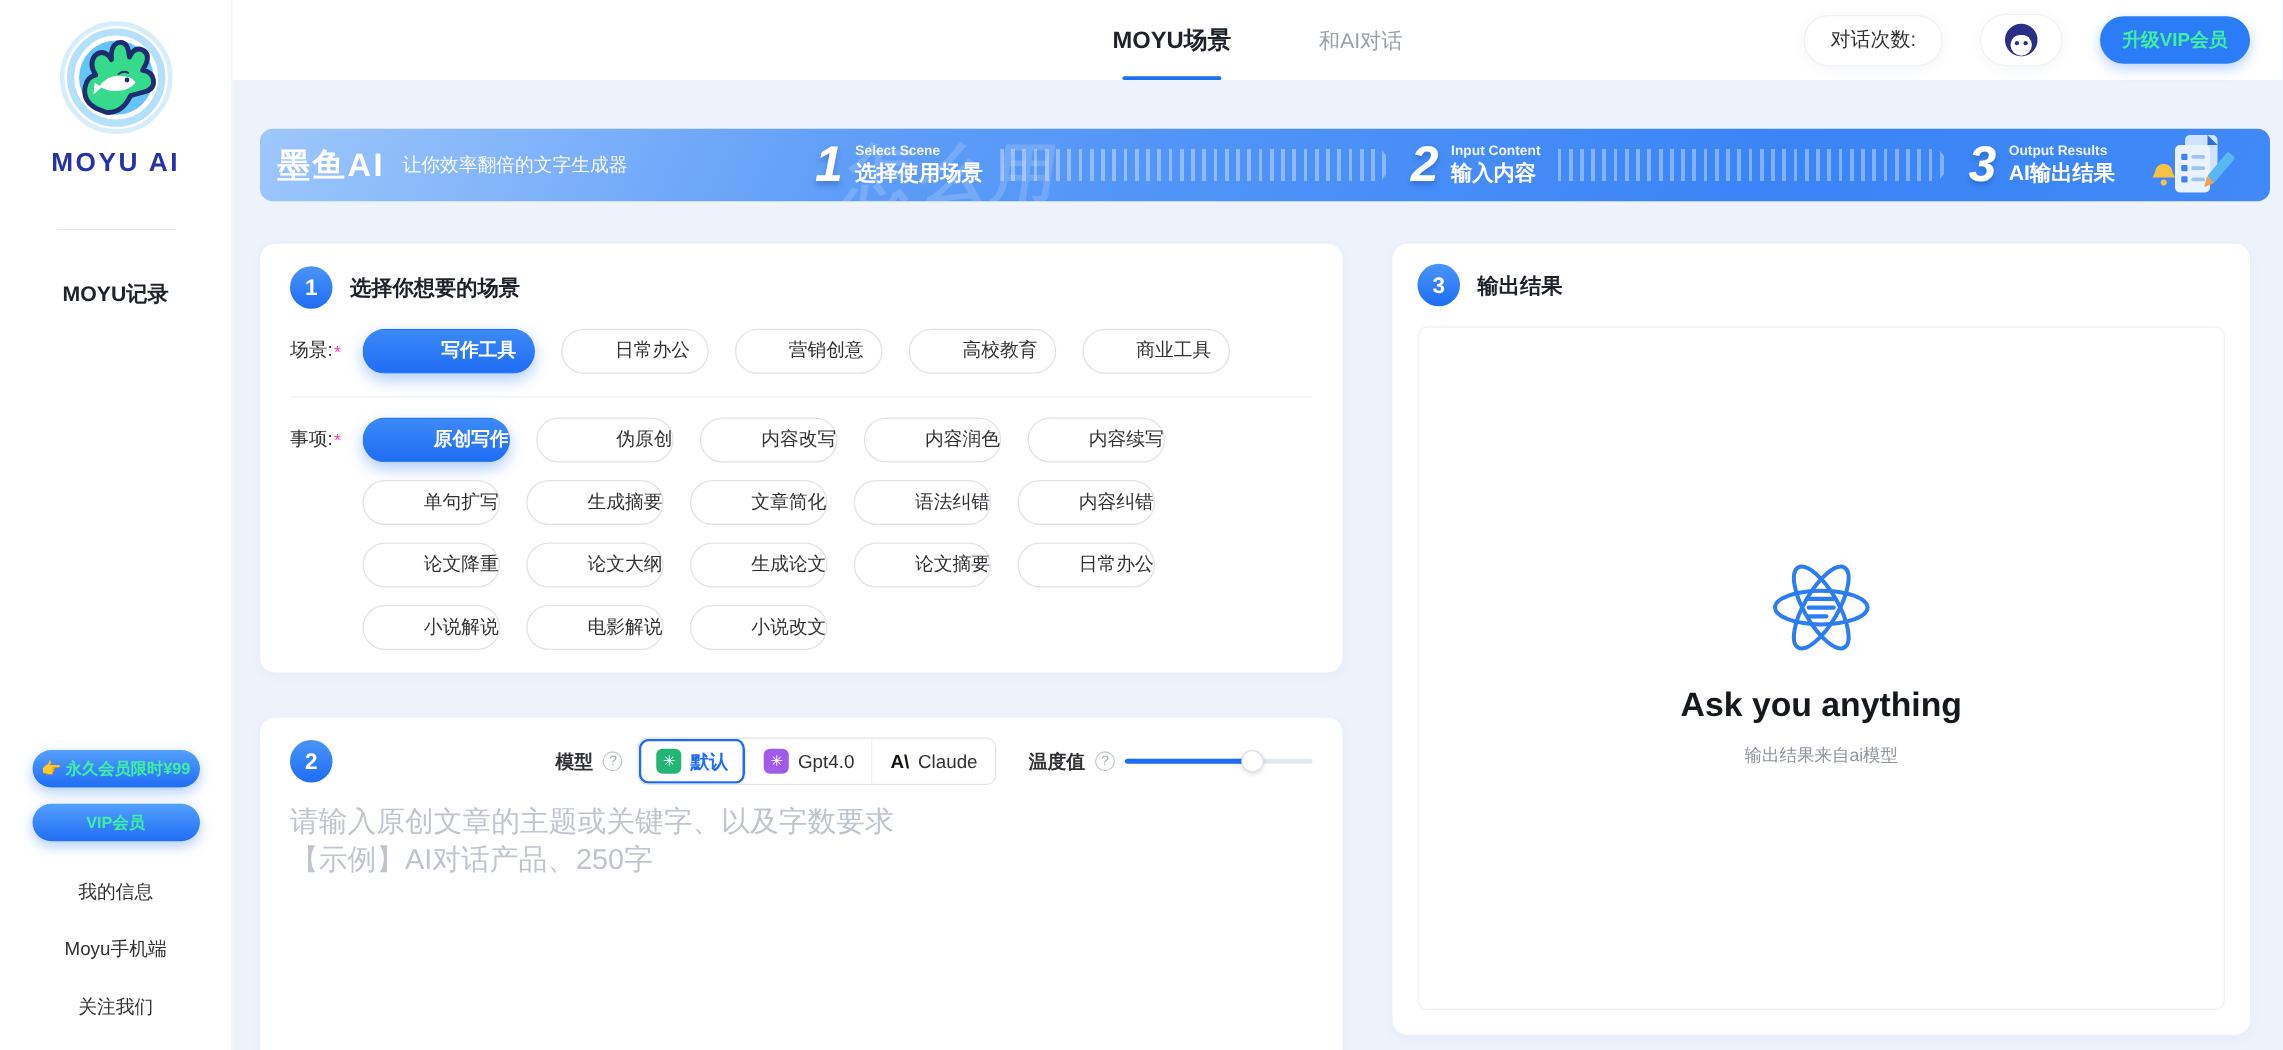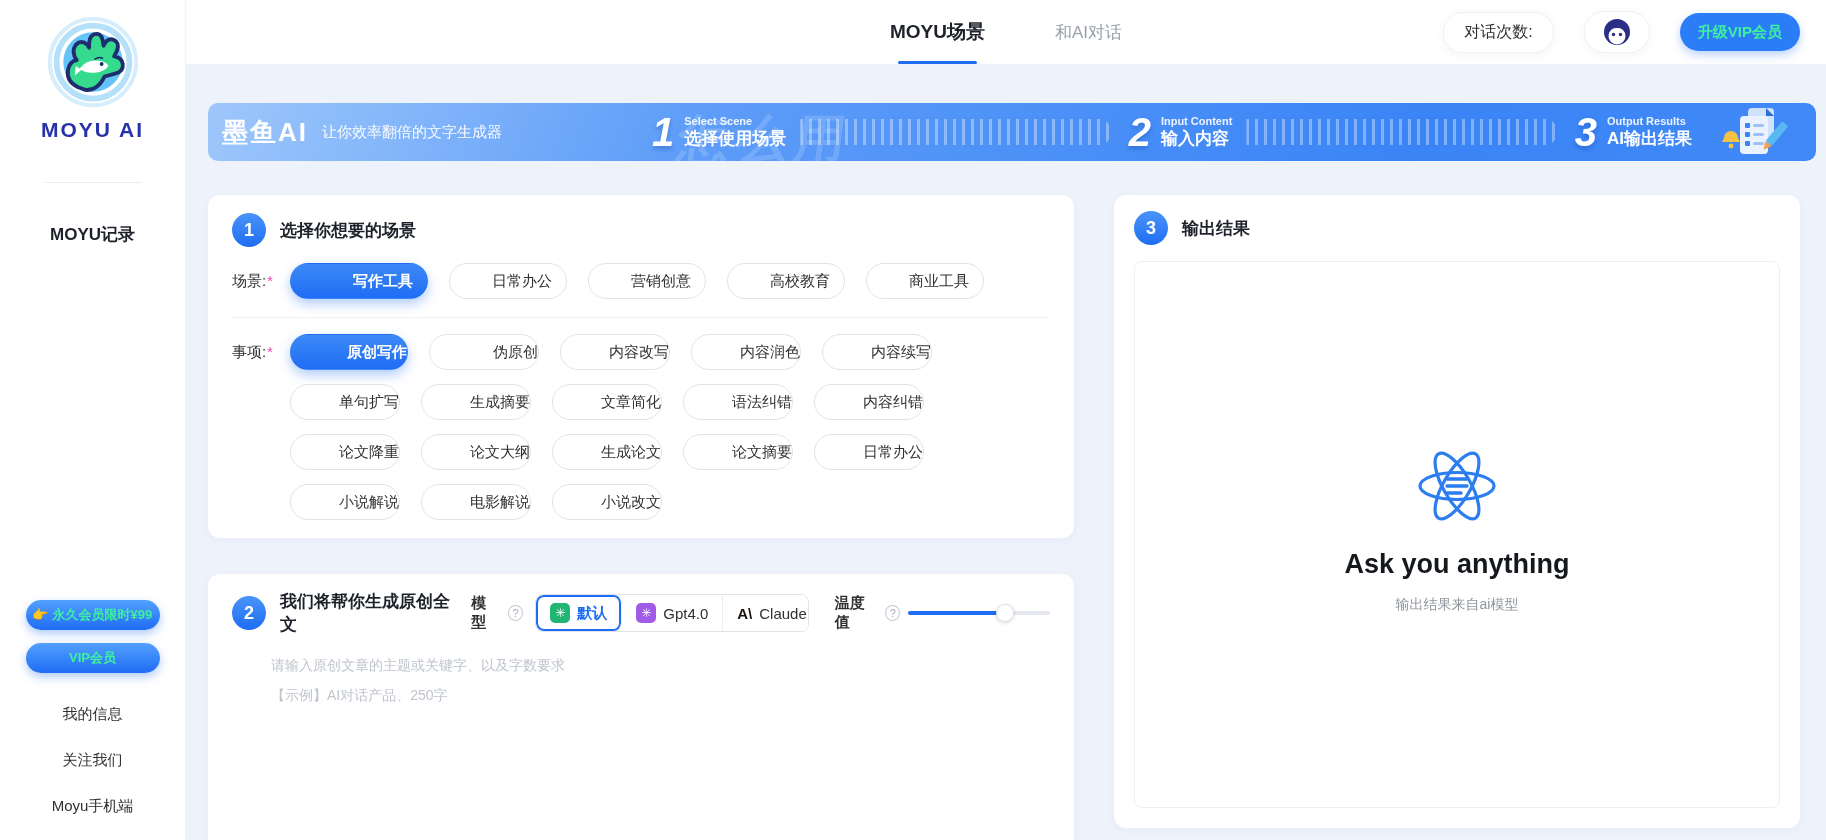--- a/index.html
+++ b/index.html
@@ -132,21 +132,21 @@
   .claude-mark { font-weight:800; font-size:15px; color:#17120e; font-style:normal; }
   .temp-group { display:flex; align-items:center; gap:8px; margin-left:12px;justify-content:flex-end; }
   .slider { position:relative; width:150px; height:16px; cursor:pointer; }
   .slider-track { position:absolute; left:0; right:0; top:6px; height:4px; border-radius:2px; background:#e4e7ed; }
   .slider-fill { position:absolute; left:0; top:6px; height:4px; border-radius:2px; background:#1f6df4; width:68%; }
   .slider-thumb {
     position:absolute; top:-1px; left:68%; width:18px; height:18px; margin-left:-9px; border-radius:50%;
     background:#fff; border:1px solid #dfe3ea; box-shadow:0 1px 4px rgba(0,0,0,.15);
   }
   .textarea-box { flex:1; margin-top:14px; position:relative; cursor:text; }
-  .ph-line { font-size:14px; color:#bfc4cd; line-height:30px;margin-left:39px; }
+  .ph-line { font-size:23px; color:#bfc4cd; line-height:30px; }
 
   
   .panel-3 { flex:1; height:633px; padding:16px 20px 20px; display:flex; flex-direction:column; }
   .result-box {
     flex:1; margin-top:16px; border:1px solid #ecEFf5; border:1px solid #eceff5; border-radius:8px;
     display:flex; flex-direction:column; align-items:center; justify-content:center; background:#fff;
   }
   .result-inner { display:flex; flex-direction:column; align-items:center; transform:translateY(-6px); }
   .empty-title { font-size:27px; font-weight:800; color:#15181d; margin-top:20px; }
   .empty-sub { font-size:14px; color:#8f959e; margin-top:16px; }
@@ -172,22 +172,22 @@
   <div class="record-label">MOYU记录</div>
 
   <div class="side-bottom">
     <div class="pill-btn">
       <span>👉</span>
       <span>永久会员限时¥99</span>
     </div>
     <div class="pill-btn">VIP会员</div>
     <div class="side-menu">
       <div class="side-menu-item">我的信息</div>
+      <div class="side-menu-item">Moyu手机端</div>
       <div class="side-menu-item">关注我们</div>
-      <div class="side-menu-item">Moyu手机端</div>
       <div class="side-menu-item">退出登录</div>
     </div>
   </div>
 </aside>
 
 <header class="header">
   <nav class="tabs">
     <div class="tab active">MOYU场景</div>
     <div class="tab">和AI对话</div>
   </nav>
@@ -296,21 +296,20 @@
             <span class="tag item-tag">小说解说</span>
             <span class="tag item-tag">电影解说</span>
             <span class="tag item-tag">小说改文</span>
           </div>
         </div>
       </section>
 
       <section class="panel panel-2">
         <div class="panel2-header">
           <div class="num-circle">2</div>
-          <div class="panel-title">我们将帮你生成原创全文</div>
           <div class="model-group">
             <span class="inline-label">模型</span>
             <span class="q-icon">?</span>
             <div class="model-seg">
               <div class="model-opt selected">
                 <span class="mini-ic green">✳</span>
                 <span>默认</span>
               </div>
               <div class="model-opt">
                 <span class="mini-ic purple">✳</span>

